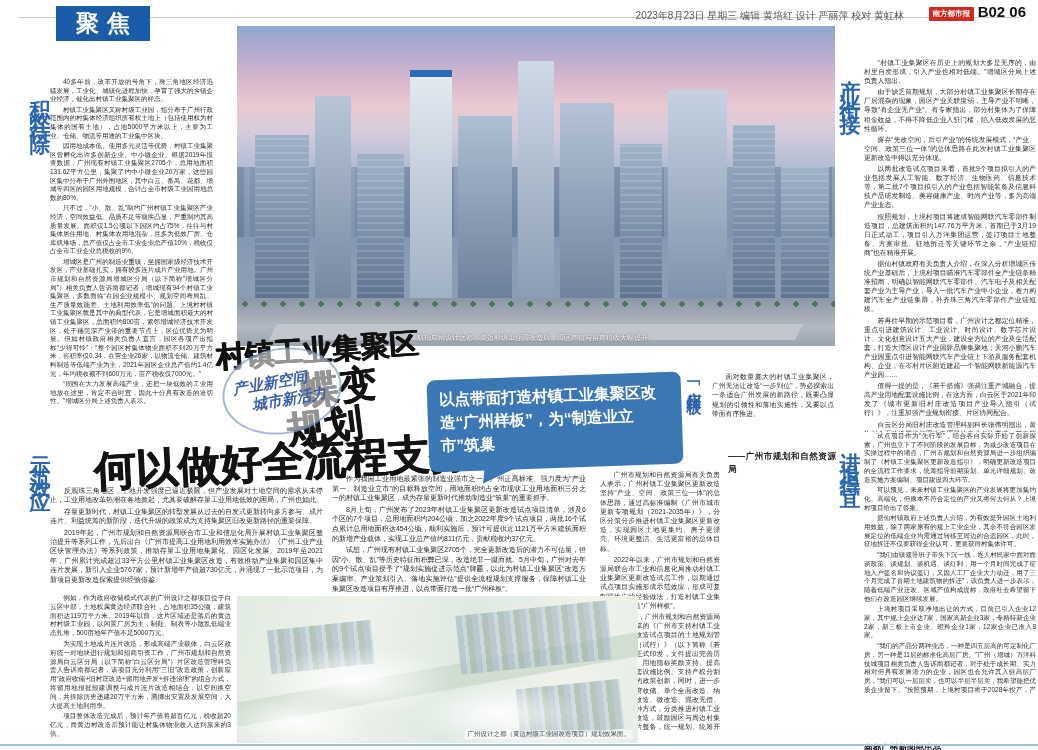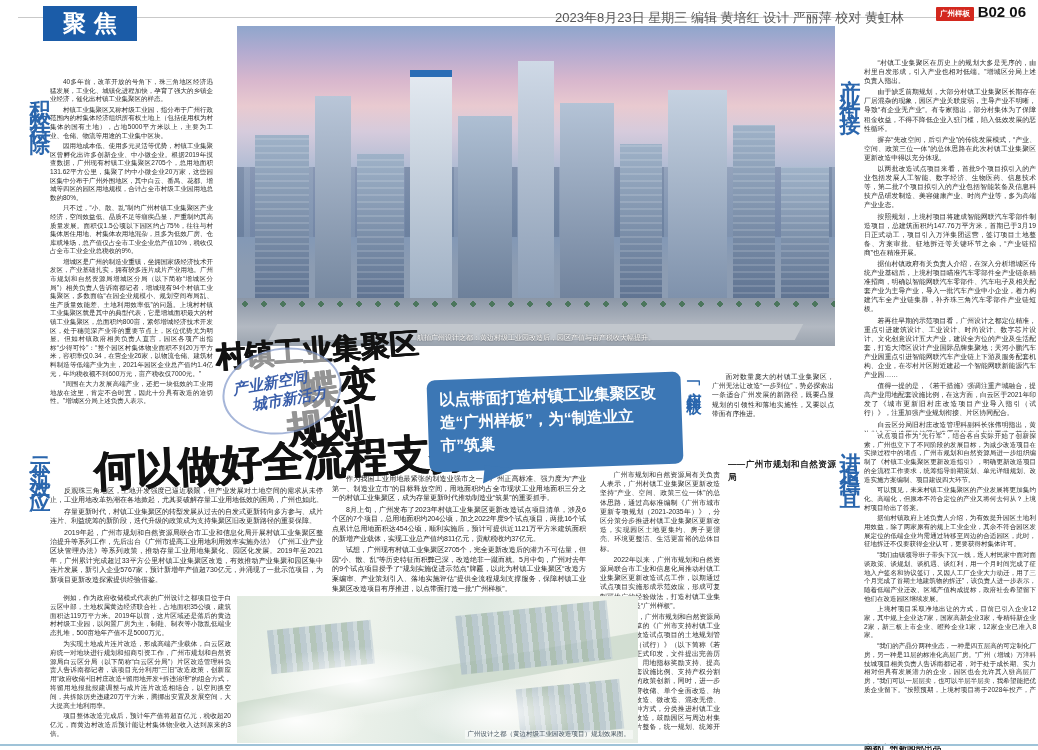--- a/index.html
+++ b/index.html
@@ -1,23 +1,23 @@
 <!DOCTYPE html>
 <html><head>
 <meta charset="utf-8">
 <style>
   html,body{margin:0;padding:0;background:#e8e8e8;}
   #page{position:relative;width:1038px;height:750px;background:#fff;overflow:hidden;
         font-family:"Liberation Sans",sans-serif;color:#222;}
   
   .top-rule{position:absolute;left:18px;right:18px;top:17px;height:1px;background:#c9c9c9;}
-  .focus-box{position:absolute;left:43px;top:6px;width:94px;height:35px;background:#1b5ca8;
+  .focus-box{position:absolute;left:56px;top:6px;width:94px;height:35px;background:#1b5ca8;
              color:#fff;font-weight:bold;font-size:23px;display:flex;align-items:center;
              justify-content:center;letter-spacing:8px;padding-left:8px;box-sizing:border-box;}
-  .dateline{position:absolute;right:134px;top:9px;font-size:13px;color:#555;}
+  .dateline{position:absolute;right:134px;top:9px;font-size:10px;color:#555;}
   .brand-badge{position:absolute;right:64px;top:7px;background:#d3281e;color:#fff;
                font-size:7.5px;font-weight:bold;padding:2px 4px;border-radius:1px;}
   .page-no{position:absolute;right:12px;top:3px;font-size:15px;font-weight:bold;color:#111;}
   
   .vtitle{position:absolute;writing-mode:vertical-rl;text-orientation:upright;color:#2a66ad;
           font-weight:bold;font-size:21px;letter-spacing:11px;}
   .vtitle.small{font-size:15px;letter-spacing:3px;color:#2a66ad;}
   
   .col{position:absolute;overflow:hidden;text-align:justify;color:#2b2b2b;}
   .col p{margin:0 0 2px 0;text-indent:2em;}
@@ -25,21 +25,21 @@
   .colB{left:50px;top:486px;width:273px;height:103px;font-size:7px;line-height:9.4px;}
   .colC{left:50px;top:594px;width:181px;height:148px;font-size:6.6px;line-height:8.8px;}
   .colChanye{left:864px;top:58px;width:172px;height:374px;font-size:6.8px;line-height:9.1px;}
   .colJintui{left:864px;top:432px;width:172px;height:262px;font-size:6.5px;line-height:8.7px;}
   .colGa{left:712px;top:372px;width:122px;height:66px;font-size:6.8px;line-height:9.2px;}
   .colGb{left:600px;top:470px;width:120px;height:274px;font-size:6.8px;line-height:9.2px;}
   .standfirst{left:332px;top:474px;width:254px;height:118px;font-size:7px;line-height:9.6px;color:#1e1e1e;}
   
   .quote{position:absolute;left:728px;top:446px;width:108px;height:202px;overflow:hidden;
          color:#51607a;font-size:8.6px;line-height:15px;text-align:justify;}
-  .quote .attr{color:#222;font-weight:bold;margin-top:12px;line-height:13px;}
+  .quote .attr{color:#222;font-weight:bold;margin-top:4px;line-height:13px;}
   
   .hl{position:absolute;font-weight:bold;color:#121212;white-space:nowrap;
       text-shadow:0.6px 0 #121212, -0.6px 0 #121212;}
   .hl1{left:216px;top:331px;font-size:29px;transform:rotate(-4deg);}
   .hl2{left:301px;top:362px;font-size:38px;transform:rotate(-7deg);}
   .hl3{left:287px;top:401px;font-size:38px;transform:rotate(-7deg);}
   .hl4{left:94px;top:434px;font-size:42px;transform:rotate(-3deg);}
   
   .bubble{position:absolute;left:428px;top:376px;width:254px;height:92px;background:#3c77b5;
           border-radius:8px;color:#fff;font-weight:bold;font-size:15.5px;line-height:1.48;
@@ -89,21 +89,21 @@
   .bottom-rule{position:absolute;left:0;right:0;top:744px;height:2px;background:#9fc3d8;}
 </style>
 </head>
 <body>
 
 <div id="page">
 
   <div class="top-rule"></div>
   <div class="focus-box">聚焦</div>
   <div class="dateline">2023年8月23日 星期三 编辑 黄培红 设计 严丽萍 校对 黄虹林</div>
-  <div class="brand-badge">广州样板</div>
+  <div class="brand-badge">南方都市报</div>
   <div class="page-no">B02 06</div>
 
   <div class="photo">
     <div class="cityfar"></div>
     <div class="tw" style="left:3%;width:9%;height:52%;background-color:#6e8098;"></div>
     <div class="tw" style="left:13%;width:6%;height:64%;background-image:linear-gradient(180deg,#b9c6d8,#75879f);"></div>
     <div class="tw" style="left:20%;width:8%;height:46%;background-color:#8294ac;"></div>
     <div class="tw" style="left:29%;width:7%;height:70%;background-image:linear-gradient(180deg,#e3e9f0,#9fb0c4);border-top:7px solid #2a6db5;"></div>
     <div class="tw" style="left:37%;width:9%;height:58%;background-image:linear-gradient(180deg,#aebfd3,#6c7f99);"></div>
     <div class="tw" style="left:47%;width:6%;height:75%;background-image:linear-gradient(180deg,#cfd9e6,#8a9cb4);"></div>

